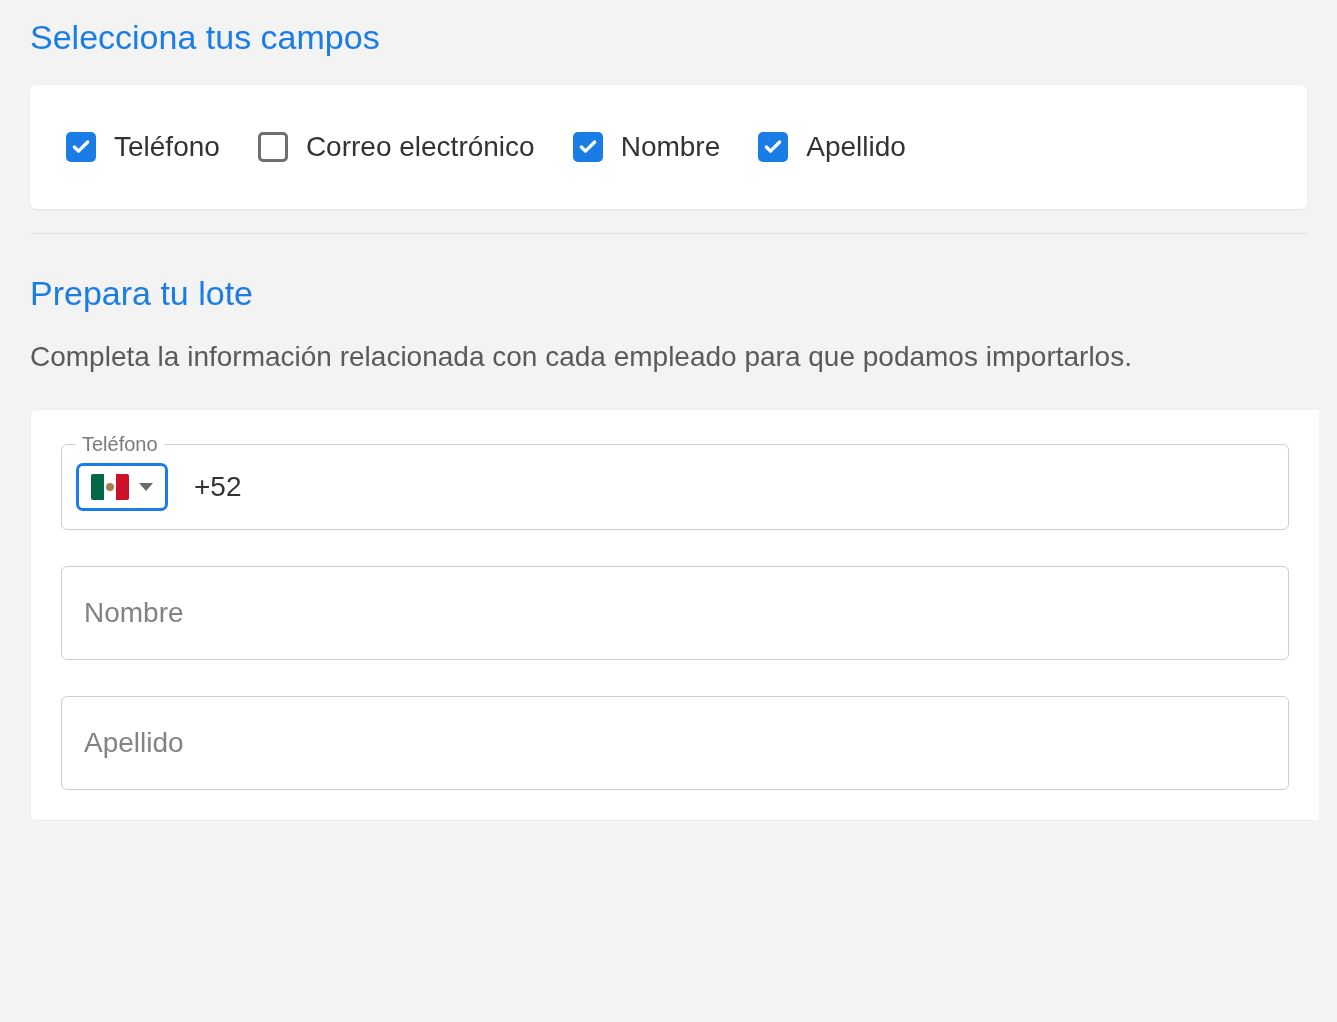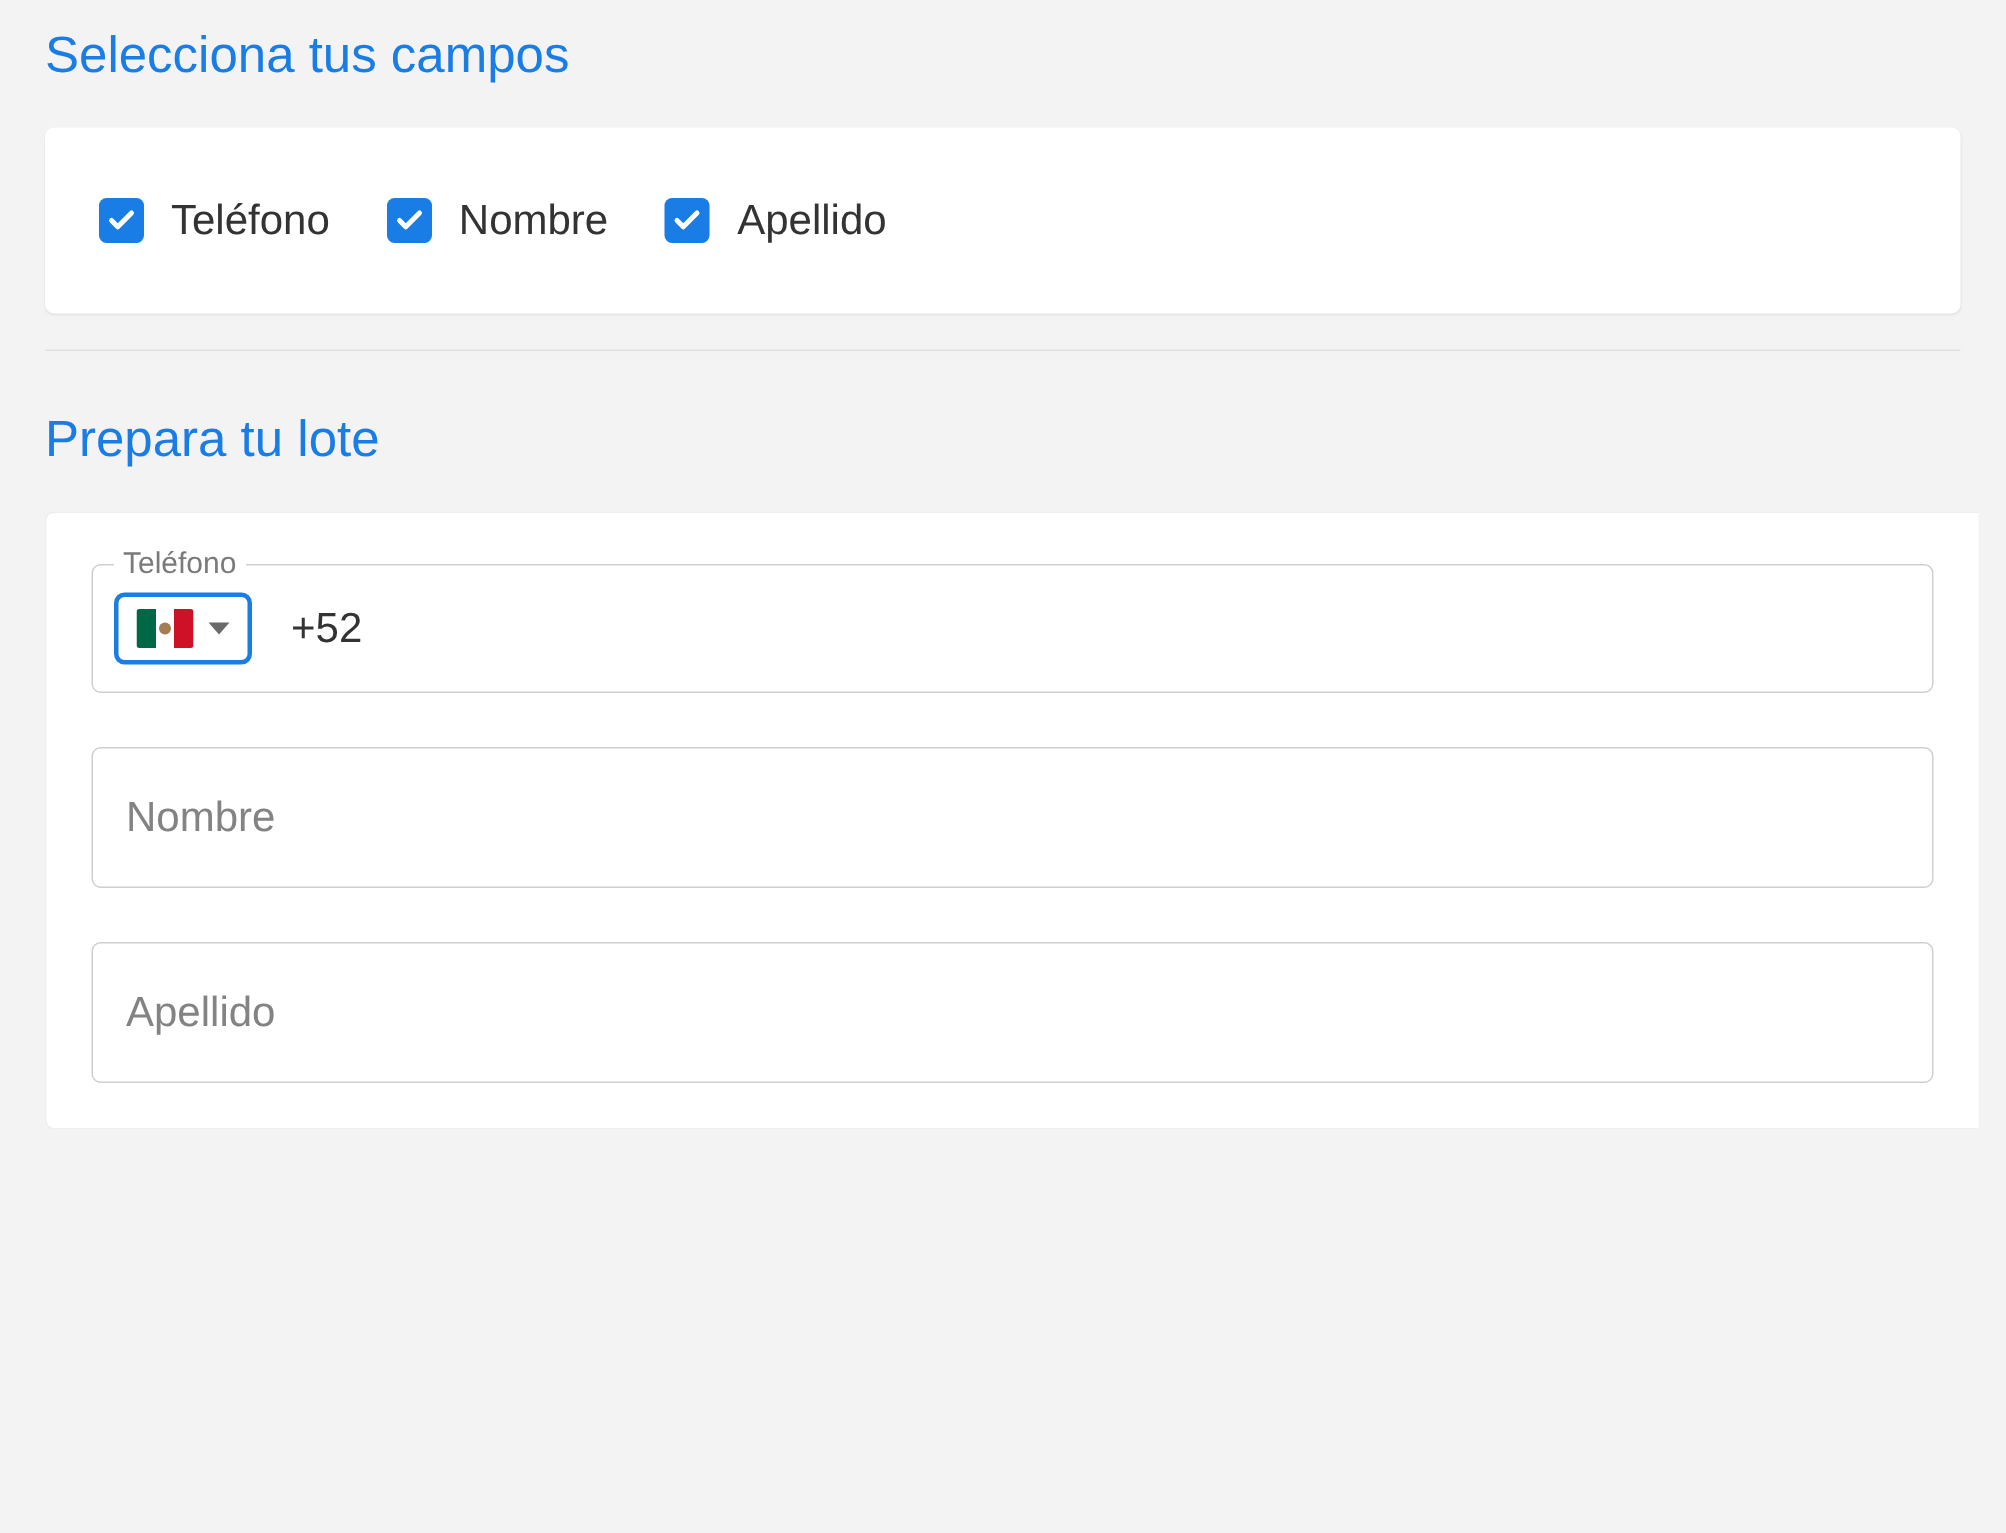--- a/index.html
+++ b/index.html
@@ -184,20 +184,24 @@
 
       <label class="checkbox-item">
         <span class="checkbox-box checked">
           <svg viewBox="0 0 24 24" fill="none" stroke="#ffffff" stroke-width="4" stroke-linecap="round" stroke-linejoin="round">
               <polyline points="20 6 9 17 4 12"></polyline>
             </svg>
         </span>
         <span class="checkbox-label">Teléfono</span>
       </label>
 
+      <label class="checkbox-item">
+        <span class="checkbox-box unchecked"></span>
+        <span class="checkbox-label">Correo electrónico</span>
+      </label>
 
       <label class="checkbox-item">
         <span class="checkbox-box checked">
           <svg viewBox="0 0 24 24" fill="none" stroke="#ffffff" stroke-width="4" stroke-linecap="round" stroke-linejoin="round">
               <polyline points="20 6 9 17 4 12"></polyline>
             </svg>
         </span>
         <span class="checkbox-label">Nombre</span>
       </label>
 
@@ -211,20 +215,21 @@
       </label>
 
     </div>
   </div>
 
   <div class="divider"></div>
 </div>
 
 <div class="section2">
   <h2 class="section-title">Prepara tu lote</h2>
+  <p class="section-desc">Completa la información relacionada con cada empleado para que podamos importarlos.</p>
 
   <div class="form-card">
 
     <div class="fieldset">
       <span class="fieldset-legend">Teléfono</span>
       <div class="phone-row">
         <div class="country-select">
           <span class="flag">
             <span class="flag-stripe flag-green"></span>
             <span class="flag-stripe flag-white">

